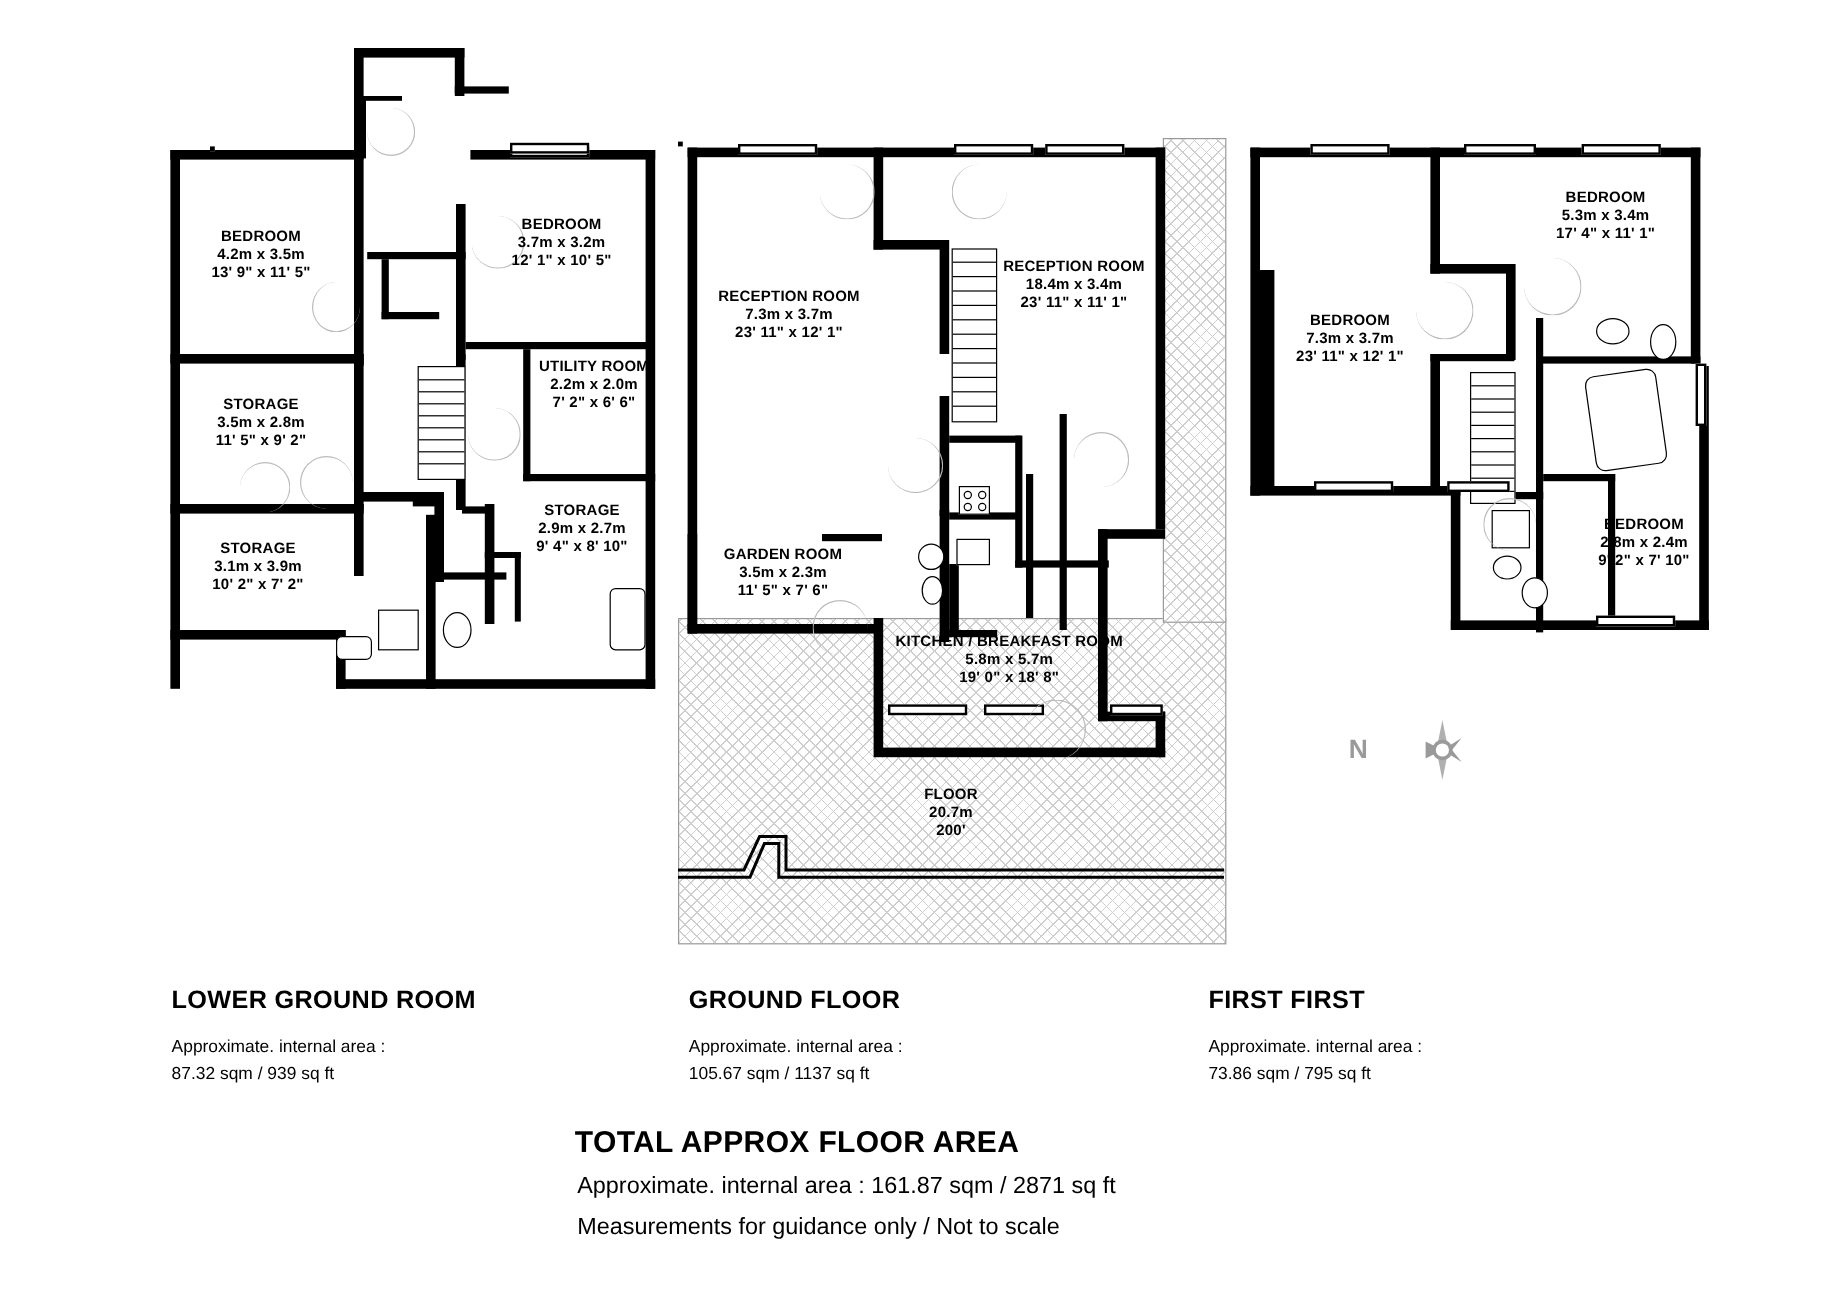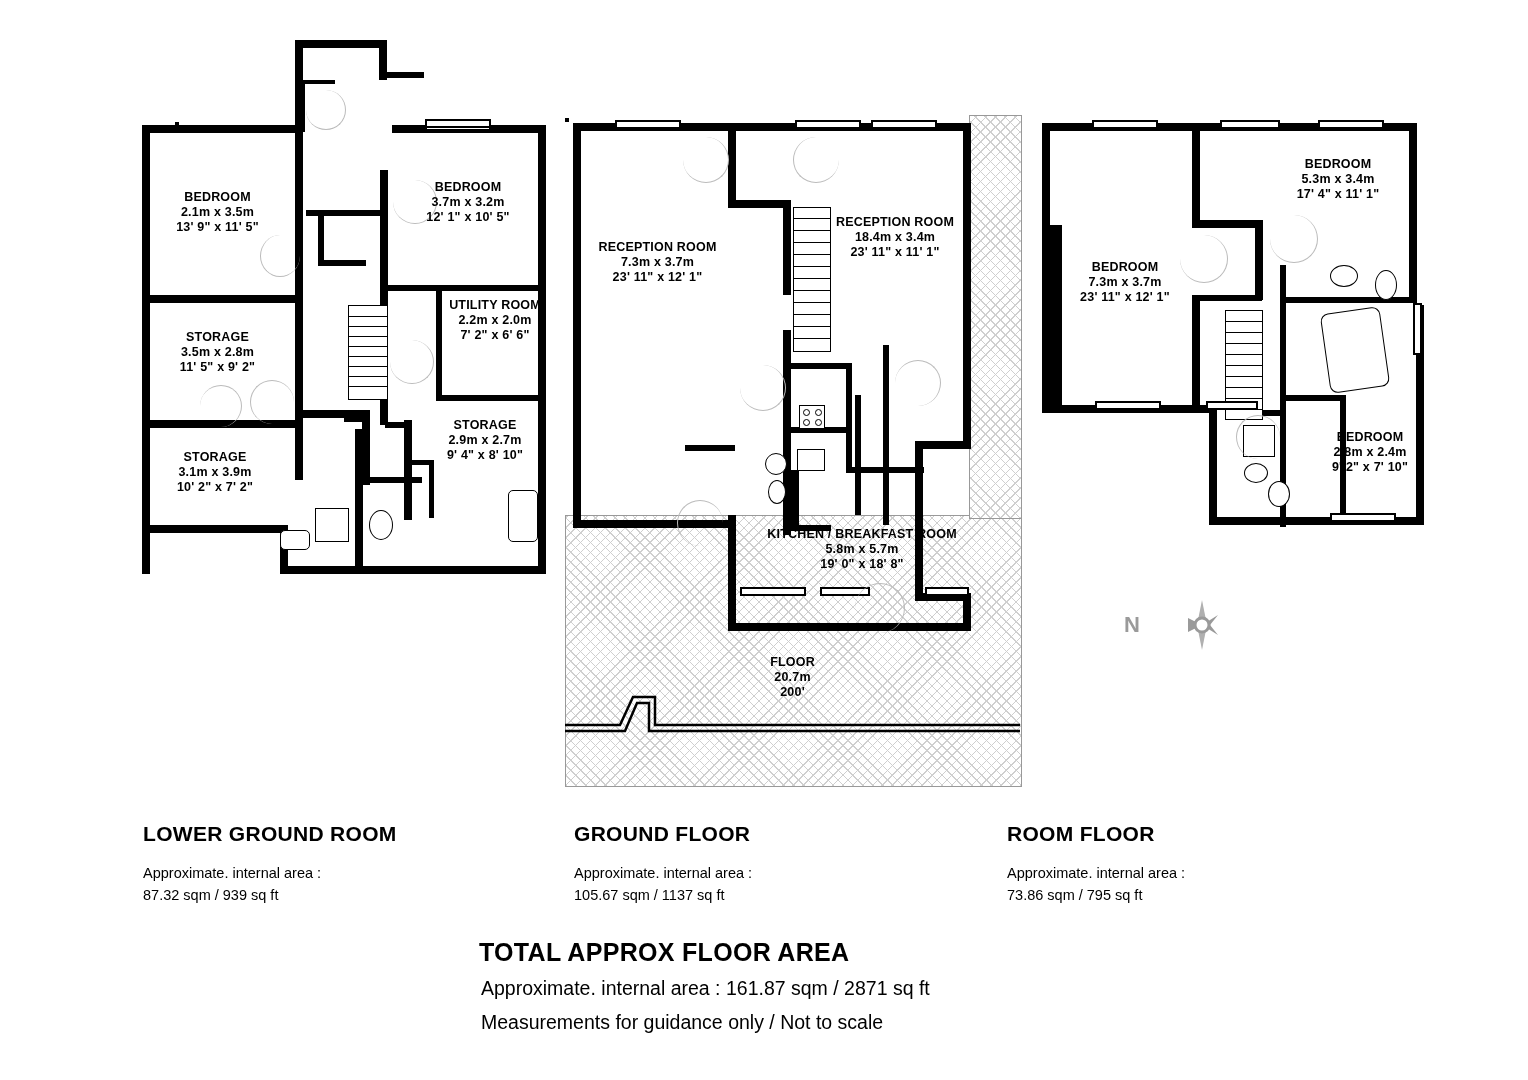--- a/index.html
+++ b/index.html
@@ -169,21 +169,21 @@
   <div class="doorarc" style="left:250px; top:300px; width:44px; height:44px; border-color:#bbbbbb; border-top:none; border-left:none;"></div>
   <div class="doorarc" style="left:253px; top:140px; width:44px; height:44px; border-color:#bbbbbb; border-top:none; border-left:none;"></div>
 
   <div class="fixture" style="left:140px; top:490px; width:30px; height:20px; border-radius:5px;"></div>
   <div class="fixture" style="left:175px; top:468px; width:34px; height:34px;"></div>
   <div class="fixture round" style="left:229px; top:470px; width:24px; height:30px;"></div>
   <div class="fixture" style="left:368px; top:450px; width:30px; height:52px; border-radius:5px;"></div>
 
   <div class="label" style="left:0px; top:150px; width:155px;">
     <div>BEDROOM</div>
-    <div class="l2">2.1m x 3.5m</div>
+    <div class="l2">4.2m x 3.5m</div>
     <div class="l3">13' 9" x 11' 5"</div>
   </div>
   <div class="label" style="left:248px; top:140px; width:160px;">
     <div>BEDROOM</div>
     <div class="l2">3.7m x 3.2m</div>
     <div class="l3">12' 1" x 10' 5"</div>
   </div>
   <div class="label" style="left:300px; top:258px; width:110px;">
     <div style="white-space:normal;">UTILITY ROOM</div>
     <div class="l2">2.2m x 2.0m</div>
@@ -287,21 +287,26 @@
   <div class="label" style="left:20px; top:125px; width:145px;">
     <div style="white-space:normal;">RECEPTION ROOM</div>
     <div class="l2">7.3m x 3.7m</div>
     <div class="l3">23' 11" x 12' 1"</div>
   </div>
   <div class="label" style="left:250px; top:100px; width:160px;">
     <div style="white-space:normal;">RECEPTION ROOM</div>
     <div class="l2">18.4m x 3.4m</div>
     <div class="l3">23' 11" x 11' 1"</div>
   </div>
-  <div class="label" style="left:182px; top:412px; width:230px;">
+  <div class="label" style="left:10px; top:340px; width:155px;">
+    <div>GARDEN ROOM</div>
+    <div class="l2">3.5m x 2.3m</div>
+    <div class="l3">11' 5" x 7' 6"</div>
+  </div>
+  <div class="label" style="left:161px; top:412px; width:230px;">
     <div>KITCHEN / BREAKFAST ROOM</div>
     <div class="l2">5.8m x 5.7m</div>
     <div class="l3">19' 0" x 18' 8"</div>
   </div>
   <div class="label" style="left:155px; top:540px; width:145px;">
     <div>FLOOR</div>
     <div class="l2">20.7m</div>
     <div class="l3">200'</div>
   </div>
 </div>
@@ -394,21 +399,21 @@
   <div>Approximate. internal area :</div>
   <div>87.32 sqm / 939 sq ft</div>
 </div>
 
 <div class="floor-title" style="left:574px; top:822px;">GROUND FLOOR</div>
 <div class="floor-sub" style="left:574px; top:862px;">
   <div>Approximate. internal area :</div>
   <div>105.67 sqm / 1137 sq ft</div>
 </div>
 
-<div class="floor-title" style="left:1007px; top:822px;">ROOM FLOOR</div>
+<div class="floor-title" style="left:1007px; top:822px;">FIRST FIRST</div>
 <div class="floor-sub" style="left:1007px; top:862px;">
   <div>Approximate. internal area :</div>
   <div>73.86 sqm / 795 sq ft</div>
 </div>
 
 <div class="total-title" style="left:479px; top:938px;">TOTAL APPROX FLOOR AREA</div>
 <div class="total-line" style="left:481px; top:977px;">Approximate. internal area : 161.87 sqm / 2871 sq ft</div>
 <div class="total-line" style="left:481px; top:1011px;">Measurements for guidance only / Not to scale</div>
 
 </body></html>

